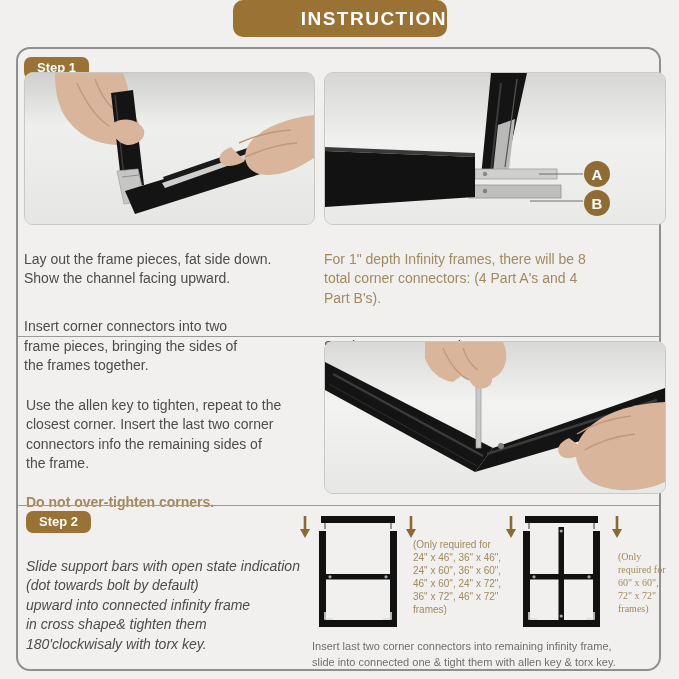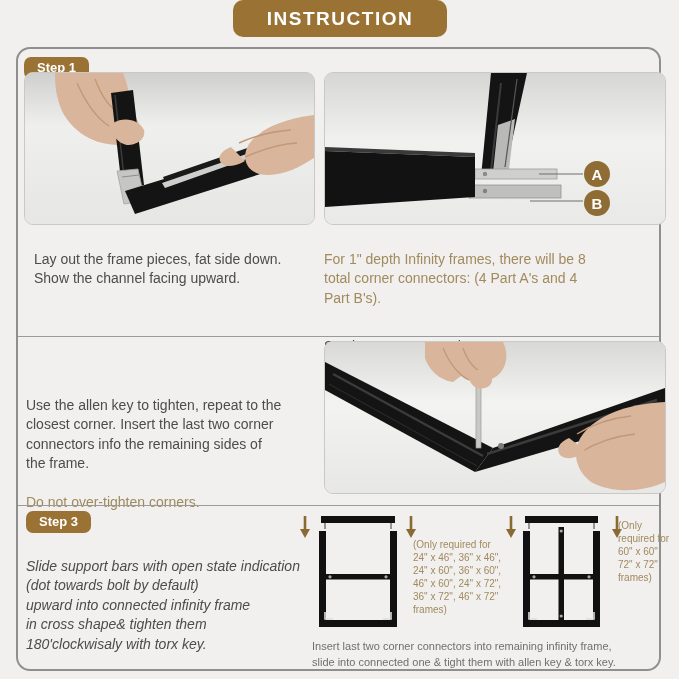--- a/index.html
+++ b/index.html
@@ -5,21 +5,21 @@
   html,body{margin:0;padding:0;}
   body{
     width:679px;height:679px;position:relative;
     background:#f1f0ee;
     font-family:"Liberation Sans", sans-serif;
     color:#4c4c4c;overflow:hidden;
   }
   .header-bar{
     position:absolute;left:233px;top:0;width:214px;height:37px;
     background:#9a7334;border-radius:10px;
-    display:flex;align-items:center;justify-content:center;
+    display:flex;align-items:center;justify-content:flex-end;
     color:#ffffff;font-size:19px;font-weight:bold;letter-spacing:1.5px;
   }
   .container{
     position:absolute;left:16px;top:47px;width:645px;height:624px;
     border:2px solid #8f8f8f;border-radius:14px;box-sizing:border-box;padding-left:40px;
   }
   .divider{position:absolute;left:0;right:0;border-top:1.5px solid #9a9a9a;}
   .step-badge{
     position:absolute;background:#9a7334;color:#fff;
     font-size:13px;font-weight:bold;padding:3px 13px 4px 13px;border-radius:7px;
@@ -120,40 +120,43 @@
         <circle cx="272" cy="101" r="13" fill="#8f6c34"></circle>
         <text x="272" y="106.5" text-anchor="middle" font-size="15" font-weight="bold" fill="#ffffff">A</text>
       </g>
       <g>
         <circle cx="272" cy="130" r="13" fill="#8f6c34"></circle>
         <text x="272" y="135.5" text-anchor="middle" font-size="15" font-weight="bold" fill="#ffffff">B</text>
       </g>
     </svg>
   </div>
 
-  <div class="txt gray" style="left:16px;top:181px;width:292px;">
+  <div class="txt gray" style="left:6px;top:181px;width:292px;">
     <p>Lay out the frame pieces, fat side down.
 Show the channel facing upward.</p>
+    <p>Insert corner connectors into two
+frame pieces, bringing the sides of
+the frames together.</p>
   </div>
   <div class="txt" style="left:306px;top:181px;width:338px;">
     <p class="tan">For 1" depth Infinity frames, there will be 8
 total corner connectors: (4 Part A's and 4
 Part B's).</p>
     <p class="gray">Stack Part A over each Part B corner
 connector before joining the sides of the frame.</p>
   </div>
 
   <div class="divider" style="top:287px;"></div>
 
   <div class="txt" style="left:8px;top:297px;width:292px;">
     <p class="gray" style="margin-bottom:0;margin-top:30px;">Use the allen key to tighten, repeat to the
 closest corner. Insert the last two corner
 connectors info the remaining sides of
 the frame.</p>
-    <p class="tan" style="margin:0;">Do not over-tighten corners.</p>
+    <p class="tan" style="margin:0;font-weight:bold;">Do not over-tighten corners.</p>
   </div>
 
   <div class="photo" style="left:306px;top:292px;width:340px;height:151px;">
     <svg width="340" height="151" viewBox="0 0 340 151">
       <defs>
         <linearGradient id="g3" x1="0" y1="0" x2="0" y2="1">
           <stop offset="0" stop-color="#d8d8d6"></stop>
             <stop offset="0.4" stop-color="#f3f3f1"></stop>
             <stop offset="1" stop-color="#e7e7e5"></stop>
         </linearGradient>
@@ -178,21 +181,21 @@
       <path d="M340,60 C300,62 272,74 258,92 C246,108 250,128 266,140 C288,152 318,150 340,140 Z" fill="#d9b59c"></path>
       <path d="M252,92 C268,82 288,76 306,74" stroke="#c29878" stroke-width="1.4" fill="none"></path>
       <path d="M256,110 C272,100 292,94 310,92" stroke="#c29878" stroke-width="1.4" fill="none"></path>
       <path d="M244,96 C234,100 230,108 236,114 C244,119 254,115 260,108 Z" fill="#d9b59c"></path>
     </svg>
   </div>
 
   <div class="divider" style="top:456px;"></div>
 
   <div class="step-badge" style="left:8px;top:462px;">
-    <span>Step 3</span>
+    <span>Step 2</span>
   </div>
 
   <div class="txt gray" style="left:8px;top:488px;width:292px;">
     <p style="margin:0;font-style:italic;">Slide support bars with open state indication
 (dot towards bolt by default)
 upward into connected infinity frame
 in cross shape&amp; tighten them
 180'clockwisaly with torx key.</p>
   </div>
 
@@ -244,21 +247,21 @@
     <rect x="13" y="61" width="63" height="5.5" fill="#111"></rect>
     <rect x="41.5" y="14" width="5.5" height="93" fill="#111"></rect>
     <circle cx="17" cy="63.8" r="1.6" fill="#aaa"></circle>
       <circle cx="72" cy="63.8" r="1.6" fill="#aaa"></circle>
     <circle cx="44.2" cy="18" r="1.6" fill="#aaa"></circle>
       <circle cx="44.2" cy="103" r="1.6" fill="#aaa"></circle>
     <path d="M12,99 V106 H20" stroke="#dcdcda" stroke-width="1.6" fill="none"></path>
     <path d="M77,99 V106 H69" stroke="#dcdcda" stroke-width="1.6" fill="none"></path>
   </svg>
 
-  <div class="small-label" style="left:600px;top:470px;width:52px;">(Only
+  <div class="small-label" style="left:600px;top:501px;width:52px;font-family:Liberation Serif, serif;">(Only
 required for
 60" x 60",
 72" x 72"
 frames)</div>
 
   <div class="caption" style="left:294px;top:589px;width:356px;">Insert last two corner connectors into remaining infinity frame,
 slide into connected one &amp; tight them with allen key &amp; torx key.</div>
 
 </div>
 

